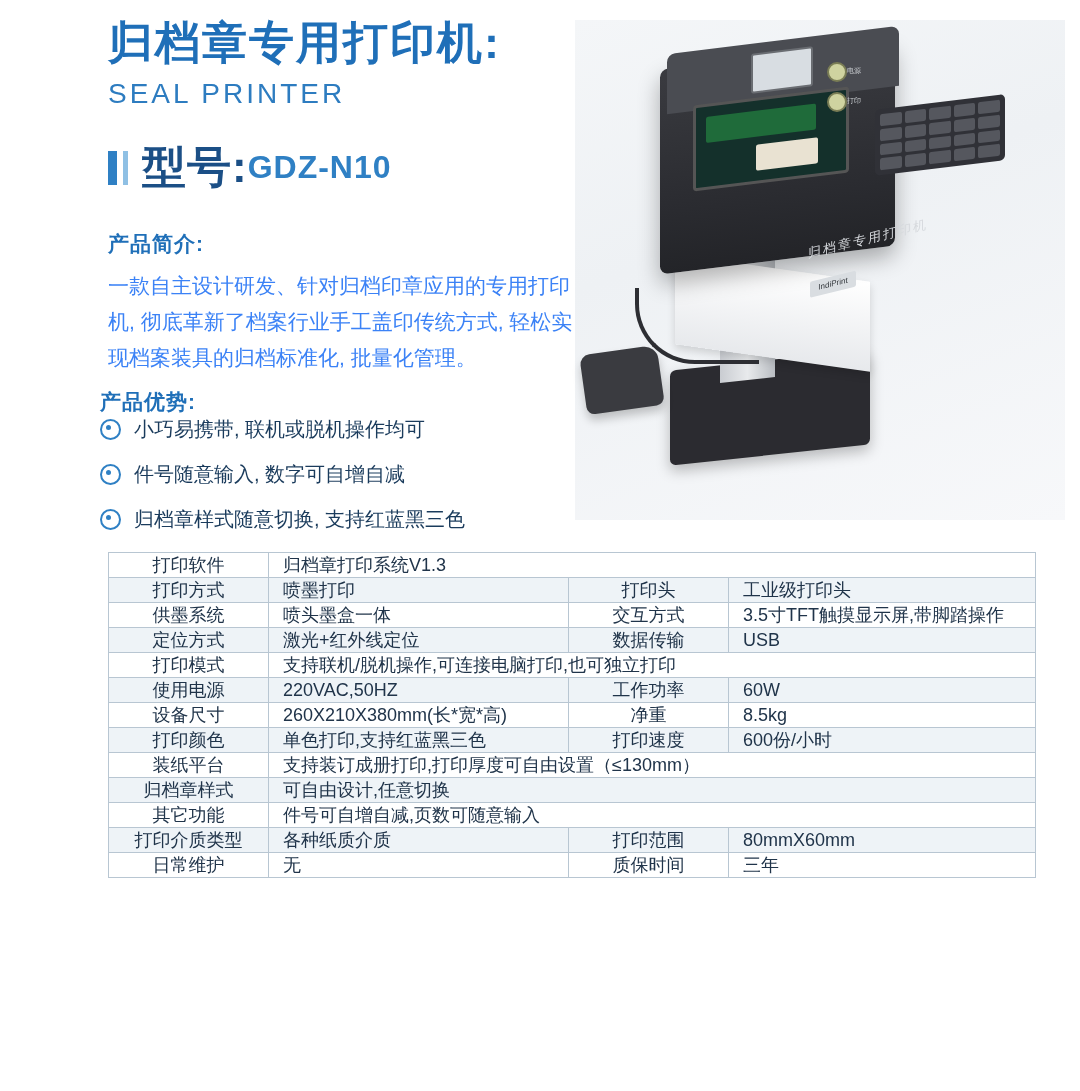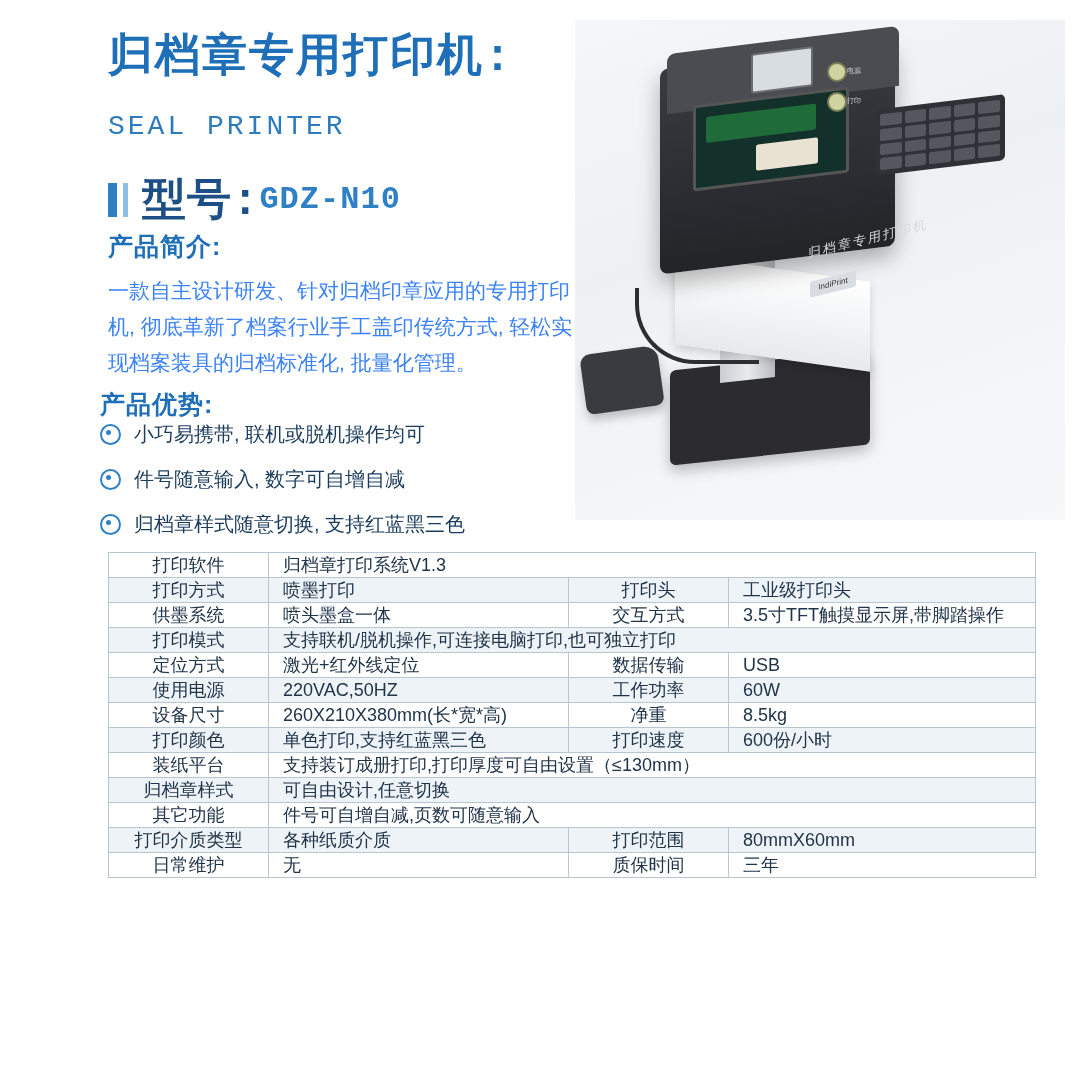--- a/index.html
+++ b/index.html
@@ -18,37 +18,36 @@
   .page {
     position: relative;
     width: 1080px;
     height: 1091px;
   }
 
   
   .header {
     position: absolute;
     left: 108px;
-    top: 32px;
+    top: 16px;
     width: 560px;
-    font-family: Liberation Mono, monospace;
   }
   .title-cn {
     font-size: 45px;
     font-weight: bold;
     color: #1f6fb8;
     letter-spacing: 2px;
     line-height: 1.2;
     white-space: nowrap;
   }
   .title-en {
     font-size: 28px;
     color: #2d7cc0;
     letter-spacing: 3px;
-    margin-top: 25px;
+    margin-top: 8px;
     font-weight: 400;
   }
   .model-row {
     margin-top: 28px;
     display: flex;
     align-items: center;
   }
   .model-bar {
     width: 9px;
     height: 34px;
@@ -68,21 +67,21 @@
   }
   .model-value {
     font-size: 32px;
     font-weight: bold;
     color: #2f80c4;
     letter-spacing: 1px;
   }
 
   
   .section-title {
-    font-size: 25px;
+    font-size: 21px;
     font-weight: bold;
     color: #1f6fb8;
     letter-spacing: 1px;
   }
   .intro {
     position: absolute;
     left: 108px;
     top: 230px;
     width: 480px;
   }
@@ -438,30 +437,30 @@
         <td class="lbl">打印头</td>
         <td>工业级打印头</td>
       </tr>
       <tr>
         <td class="lbl">供墨系统</td>
         <td>喷头墨盒一体</td>
         <td class="lbl">交互方式</td>
         <td>3.5寸TFT触摸显示屏,带脚踏操作</td>
       </tr>
       <tr>
-        <td class="lbl">打印模式</td>
-        <td colspan="3">支持联机/脱机操作,可连接电脑打印,也可独立打印</td>
-      </tr>
-      <tr>
         <td class="lbl">定位方式</td>
         <td>激光+红外线定位</td>
         <td class="lbl">数据传输</td>
         <td>USB</td>
       </tr>
       <tr>
+        <td class="lbl">打印模式</td>
+        <td colspan="3">支持联机/脱机操作,可连接电脑打印,也可独立打印</td>
+      </tr>
+      <tr>
         <td class="lbl">使用电源</td>
         <td>220VAC,50HZ</td>
         <td class="lbl">工作功率</td>
         <td>60W</td>
       </tr>
       <tr>
         <td class="lbl">设备尺寸</td>
         <td>260X210X380mm(长*宽*高)</td>
         <td class="lbl">净重</td>
         <td>8.5kg</td>

